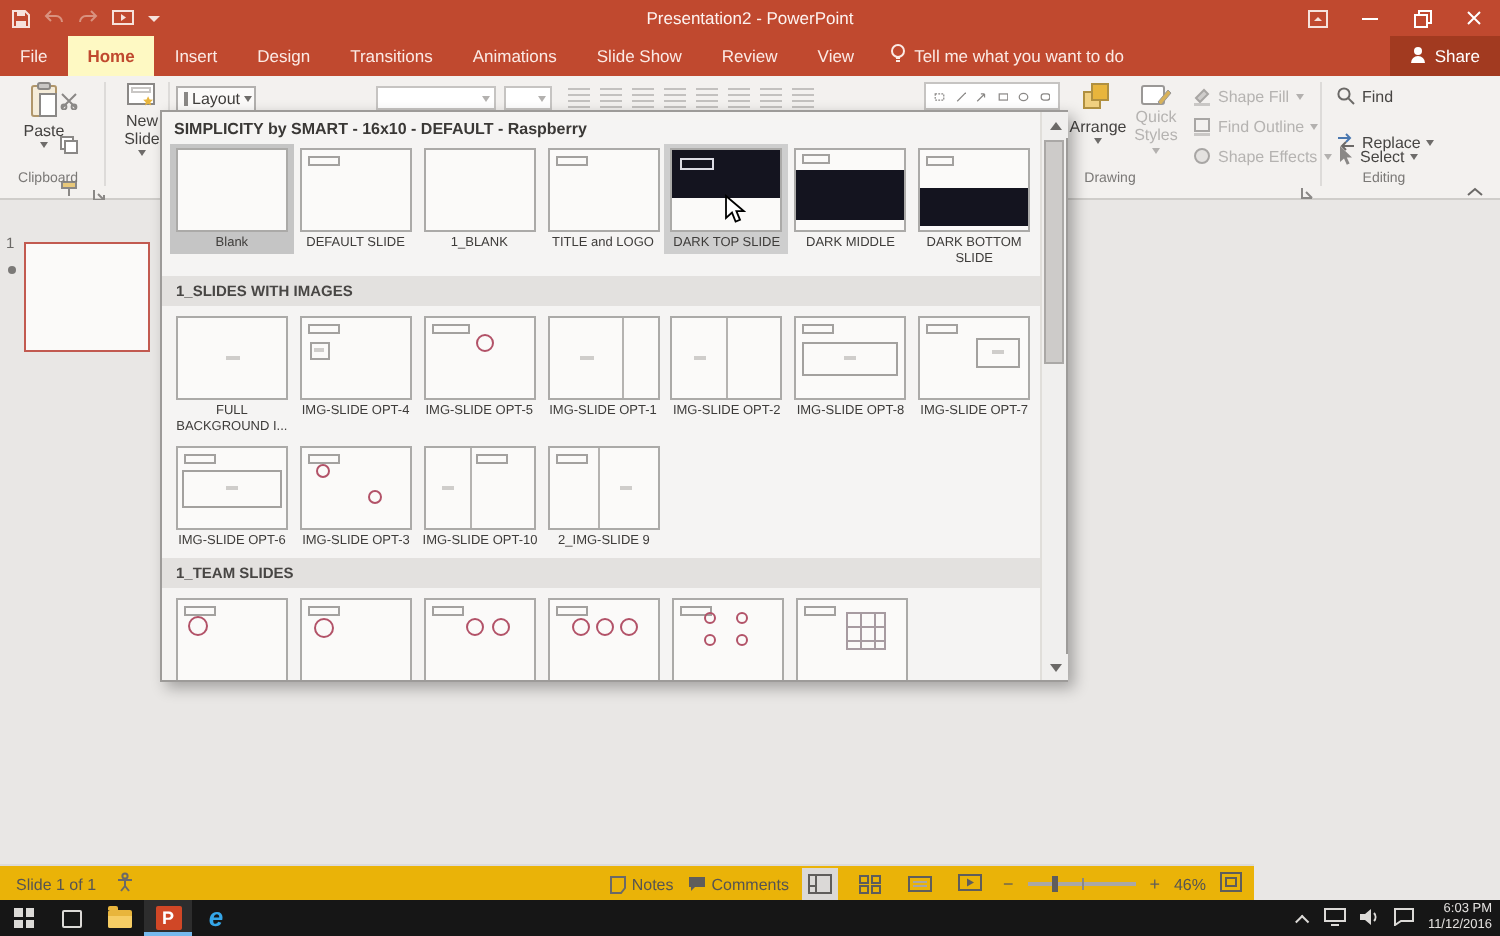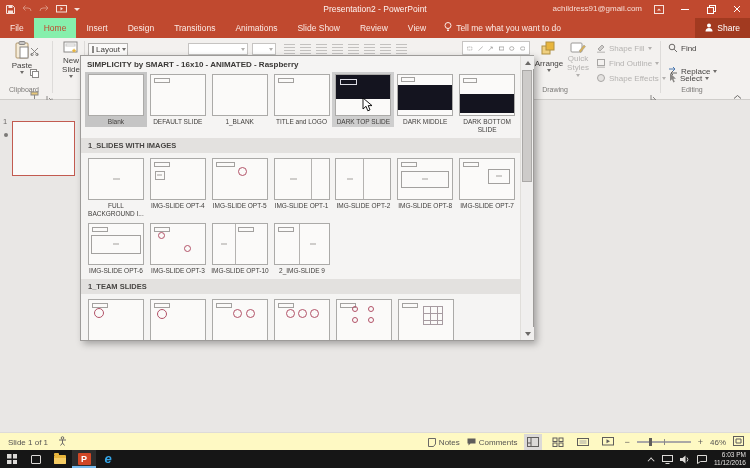--- a/index.html
+++ b/index.html
@@ -8,21 +8,21 @@
   
   .titlebar{position:absolute;left:0;top:0;width:750px;height:18px;background:var(--brand);color:#fff;}
   .qat{position:absolute;left:6px;top:2px;display:flex;gap:7px;align-items:center;height:14px;}
   .qat svg{display:block;}
   .t-title{position:absolute;left:0;right:0;top:0;height:18px;line-height:18px;text-align:center;font-size:8.5px;color:#fdf3f0;}
   .t-account{position:absolute;right:108px;top:0;height:18px;line-height:18px;font-size:8px;color:#f6ddd6;}
   .winbtn{position:absolute;top:0;width:26px;height:18px;display:flex;align-items:center;justify-content:center;}
   
   .tabsrow{position:absolute;left:0;top:18px;width:750px;height:20px;background:var(--brand);display:flex;align-items:stretch;}
   .tab{padding:0 10px;font-size:8.5px;color:#fbeae5;display:flex;align-items:center;white-space:nowrap;}
-  .tab.active{background:#86efac;color:var(--brand);}
+  .tab.active{background:#fef9c3;color:var(--brand);font-weight:bold;}
   .tellme{display:flex;align-items:center;gap:4px;font-size:8.5px;color:#fbeae5;padding:0 8px;}
   .share{position:absolute;right:0;top:0;height:20px;background:var(--brandDark);display:flex;align-items:center;gap:4px;padding:0 10px;font-size:8.5px;color:#fff;}
   
   .ribbon{position:absolute;left:0;top:38px;width:750px;height:62px;background:#f3f1ef;border-bottom:1px solid #cfcdca;}
   .grp-label{position:absolute;font-size:7px;color:#7a7876;text-align:center;}
   .vsep{position:absolute;top:3px;height:52px;width:1px;background:#dddbd9;}
   .bigbtn{position:absolute;display:flex;flex-direction:column;align-items:center;font-size:8px;color:#444240;}
   .caret{width:0;height:0;border-left:2.5px solid transparent;border-right:2.5px solid transparent;border-top:3px solid #6e6c6a;margin-top:1px;}
   .caret.lite{border-top-color:#b3b1af;}
   .mini-ic{width:11px;height:10px;background:repeating-linear-gradient(#c3c1bf 0 1px,transparent 1px 3px);}
@@ -57,21 +57,21 @@
   .sb-up{top:0;}.sb-dn{bottom:0;}
   .tri-up{width:0;height:0;border-left:3px solid transparent;border-right:3px solid transparent;border-bottom:4px solid #6b6967;}
   .tri-dn{width:0;height:0;border-left:3px solid transparent;border-right:3px solid transparent;border-top:4px solid #6b6967;}
   .sb-thumb{position:absolute;left:1px;top:14px;width:10px;height:112px;background:#cdcbc9;border:1px solid #aaa8a6;}
   
   .workarea{position:absolute;left:0;top:100px;width:750px;height:332px;background:#e9e7e5;}
   .slide-num{position:absolute;left:3px;top:17px;font-size:7.5px;color:#6b6967;}
   .anim-dot{position:absolute;left:4px;top:33px;width:4px;height:4px;border-radius:50%;background:#7b7977;}
   .slide1{position:absolute;left:12px;top:21px;width:63px;height:55px;background:#fbfaf9;border:1px solid #c25a50;}
   
-  .statusbar{position:absolute;left:0;top:432px;width:750px;height:18px;background:#fef9c3;border-top:1px solid #dddbd9;font-size:8px;color:#565452;}
+  .statusbar{position:absolute;left:0;top:432px;width:627px;height:18px;background:#eab308;border-top:1px solid #dddbd9;font-size:8px;color:#565452;}
   .sb-left{position:absolute;left:8px;top:0;height:18px;display:flex;align-items:center;gap:10px;}
   .sb-right{position:absolute;right:6px;top:0;height:18px;display:flex;align-items:center;gap:7px;}
   .viewbtn{width:18px;height:16px;display:flex;align-items:center;justify-content:center;}
   .viewbtn.active{background:#dbd9d7;}
   .zoomtrack{position:relative;width:54px;height:2px;background:#aaa8a6;}
   .zoomnotch{position:absolute;left:50%;top:-2px;width:1px;height:6px;background:#8a8886;}
   .zoomthumb{position:absolute;left:22%;top:-3px;width:3px;height:8px;background:#5f5d5b;}
   
   .taskbar{position:absolute;left:0;top:450px;width:750px;height:18px;background:#161616;}
   .tb-left{position:absolute;left:0;top:0;height:18px;display:flex;align-items:center;}
@@ -120,21 +120,20 @@
         </span>
       <span>
           <svg width="11" height="9" viewBox="0 0 11 9">
             <rect x=".5" y=".5" width="10" height="6.5" fill="none" stroke="#f6e2dc"></rect>
             <path d="M4.5,2 L7,3.75 L4.5,5.5z" fill="#f6e2dc"></path>
           </svg>
         </span>
       <span style="width:0;height:0;border-left:3px solid transparent;border-right:3px solid transparent;border-top:3.5px solid #f6e2dc;"></span>
     </div>
     <div class="t-title">Presentation2 - PowerPoint</div>
-    <div class="t-account">achildress91@gmail.com</div>
     <div class="winbtn" style="right:78px">
         <svg width="10" height="9" viewBox="0 0 10 9">
           <rect x=".5" y=".5" width="9" height="8" fill="none" stroke="#f6e2dc"></rect>
           <path d="M3,5.5 L5,3.5 L7,5.5z" fill="#f6e2dc"></path>
         </svg>
       </div>
     <div class="winbtn" style="right:52px">
         <span style="width:8px;height:1px;background:#fff;display:block;"></span>
       </div>
     <div class="winbtn" style="right:26px">
@@ -346,21 +345,21 @@
   </div>
 
   <div class="workarea">
     <div class="slide-num">1</div>
     <div class="anim-dot"></div>
     <div class="slide1"></div>
   </div>
 
   <div id="gallery">
     <div class="gal-body" id="gal-body">
-      <div class="gal-header">SIMPLICITY by SMART - 16x10 - ANIMATED - Raspberry</div>
+      <div class="gal-header">SIMPLICITY by SMART - 16x10 - DEFAULT - Raspberry</div>
       <div id="gal-sections">
           <div class="gal-row">
             <div class="gal-cell sel">
               <div class="gal-thumb"></div>
               <div class="gal-lbl">Blank</div>
             </div>
             <div class="gal-cell">
               <div class="gal-thumb">
                 <div class="s-r" style="left: 3px; top: 3px; width: 16px; height: 5px;"></div>
               </div>

